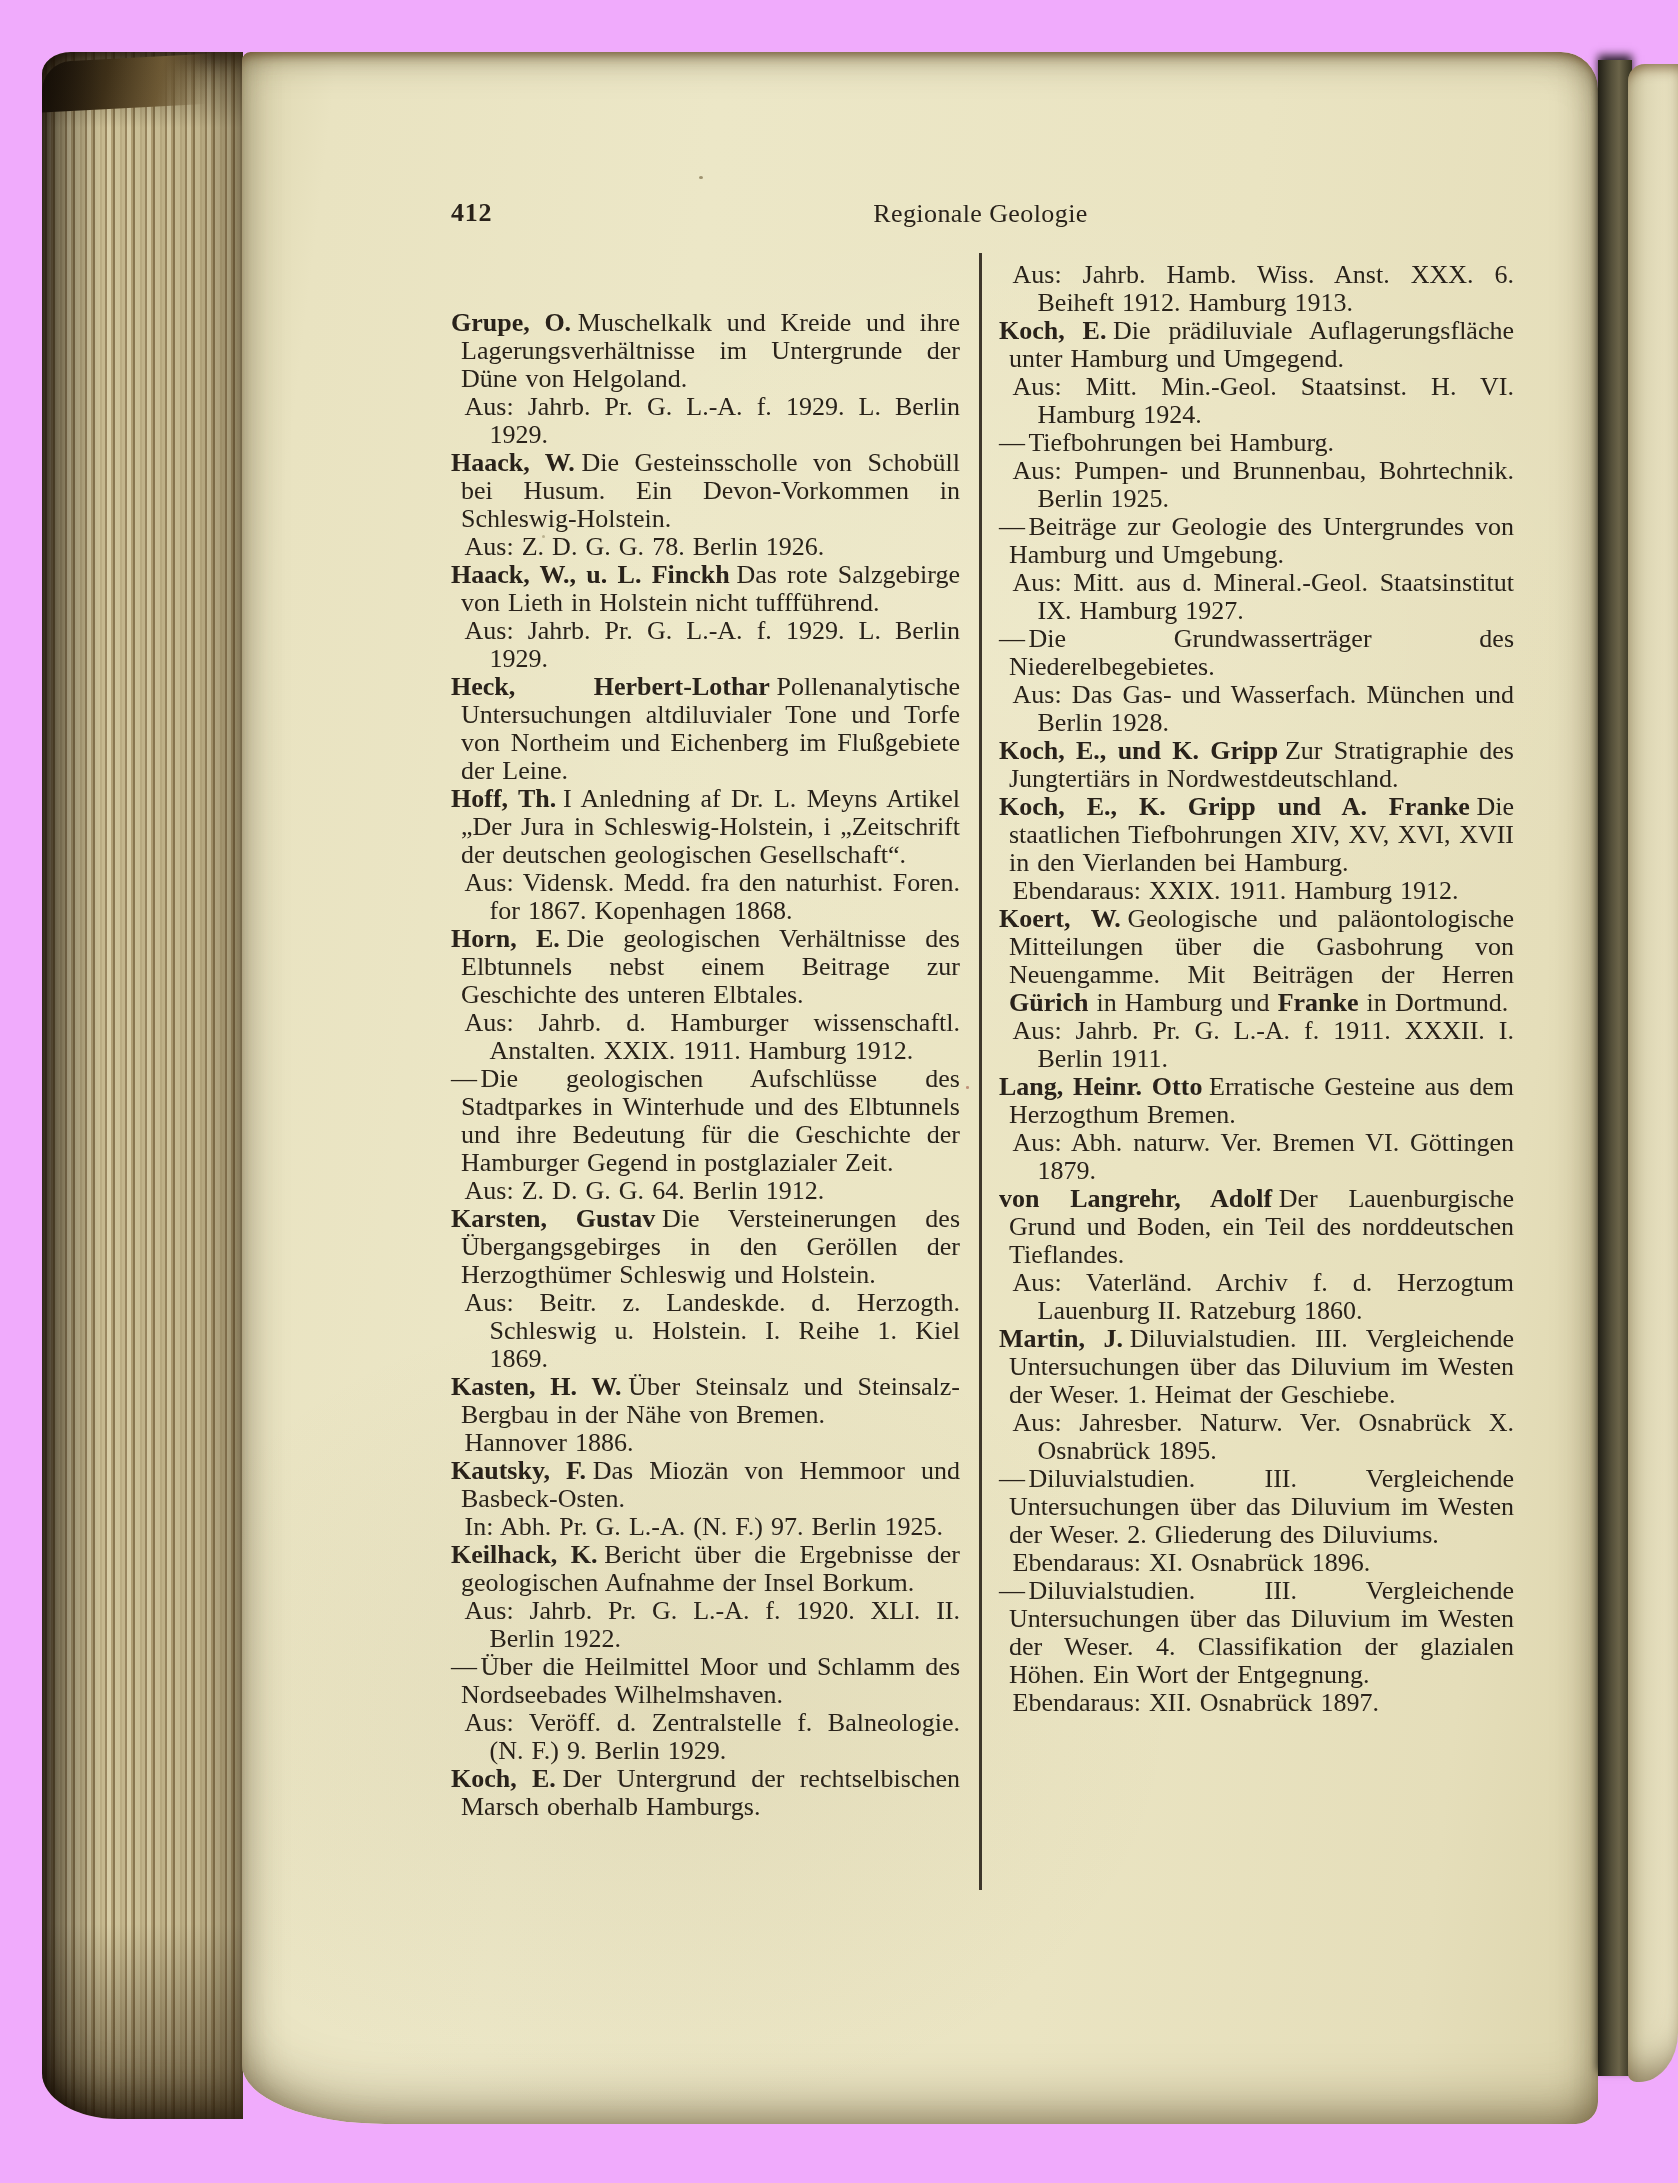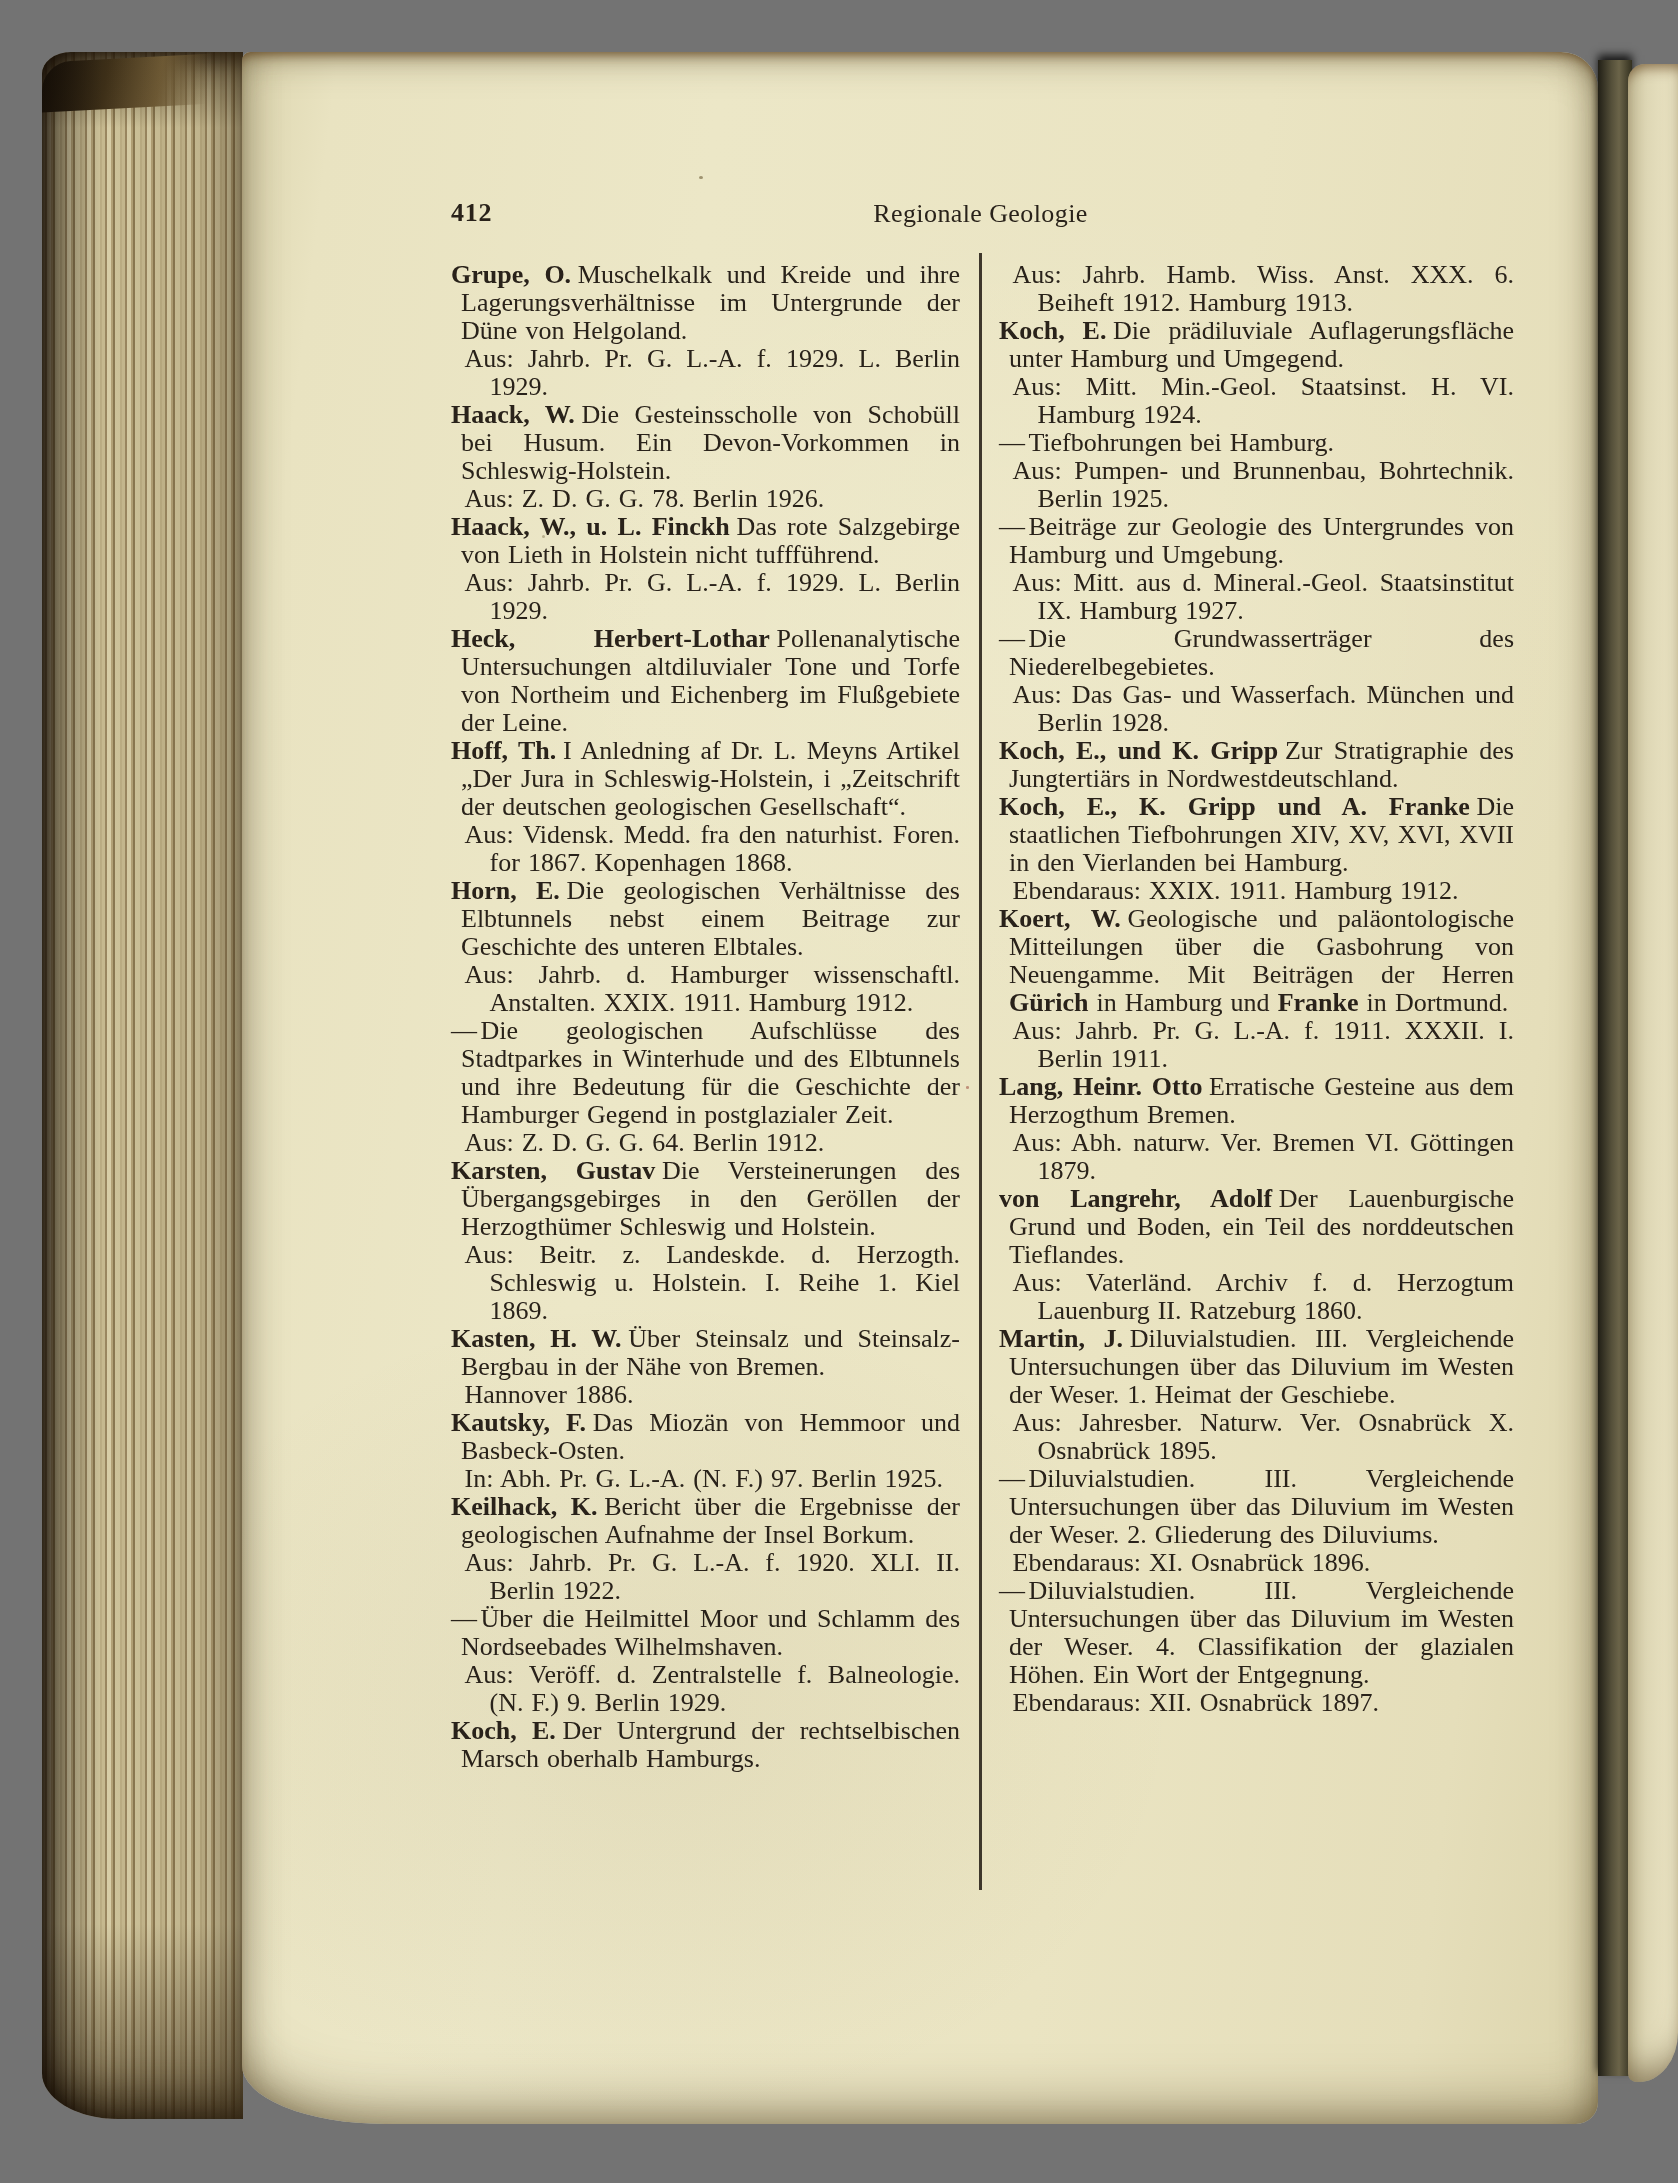--- a/index.html
+++ b/index.html
@@ -1,17 +1,17 @@
 <!DOCTYPE html>
 <html lang="de" style="--paper: #ebe5c4; --ink: #29221a; --divider: #2f281e; --page_edges: #c6b98f; --gutter_shadow: #55503a; --adjacent_page: #ded7b5; --background: #060605;font-size:13.4px"><head>
 <meta charset="utf-8">
 <style>
   html,body{margin:0;padding:0;width:1679px;height:2183px;overflow:hidden;
     background:#060605;font-family:"Liberation Serif","DejaVu Serif",serif;}
-  .scene{position:absolute;inset:0;background:#737373;}
+  .scene{position:absolute;inset:0;background:#f0abfc;}
 
   
   .stack{position:absolute;left:42px;top:52px;width:201px;height:2067px;
     background:
       linear-gradient(180deg,rgba(40,28,12,.55),rgba(40,28,12,0) 76px,rgba(40,28,12,0) 1872px,rgba(50,36,16,.6)),
       repeating-linear-gradient(90deg,
         #c6b98f 0 3.4px,#9a8760 3.4px 5px,#d9cfa8 5px 9.2px,#b3a277 9.2px 11px,
         #8a7851 11px 12.6px,#cfc49b 12.6px 17.6px,#bcae84 17.6px 20px);
     border-radius:28.5px 0 0 76px / 22px 0 0 46px;
     box-shadow:inset 11.8px 0 22px -8.4px rgba(20,12,4,.95),
@@ -41,21 +41,21 @@
   .pagenum{position:absolute;left:209px;top:148px;font-size:26px;line-height:1;
     font-weight:700;letter-spacing:0.8px;}
   .head{position:absolute;left:235px;top:149px;width:1007px;text-align:center;
     font-size:26px;line-height:1;font-weight:500;letter-spacing:0.4px;}
 
   .divider{position:absolute;left:737px;top:201px;width:2.5px;height:1637px;
     background:var(--divider,#2f281e);opacity:.92;}
 
   .col{position:absolute;top:209px;font-size:26px;line-height:28px;
     text-align:justify;word-spacing:.06em;}
-  .col-left{left:209px;width:509px;}
+  .col-left{left:209px;width:509px;margin-top:48px;}
   .col-right{left:757px;width:515px;}
 
   .entry{margin:0;padding-left:10px;text-indent:-10px;}
   .lead{font-weight:700;margin-right:6.7px;}
   .lead.dash{font-weight:400;margin-right:3.4px;}
   .b{font-weight:700;}
   .src{display:block;padding-left:28.5px;text-indent:-25px;}
 
   .speck{position:absolute;border-radius:50%;background:rgba(95,78,40,.55);}
   .s1{left:457px;top:124px;width:4.2px;height:3.4px;}

